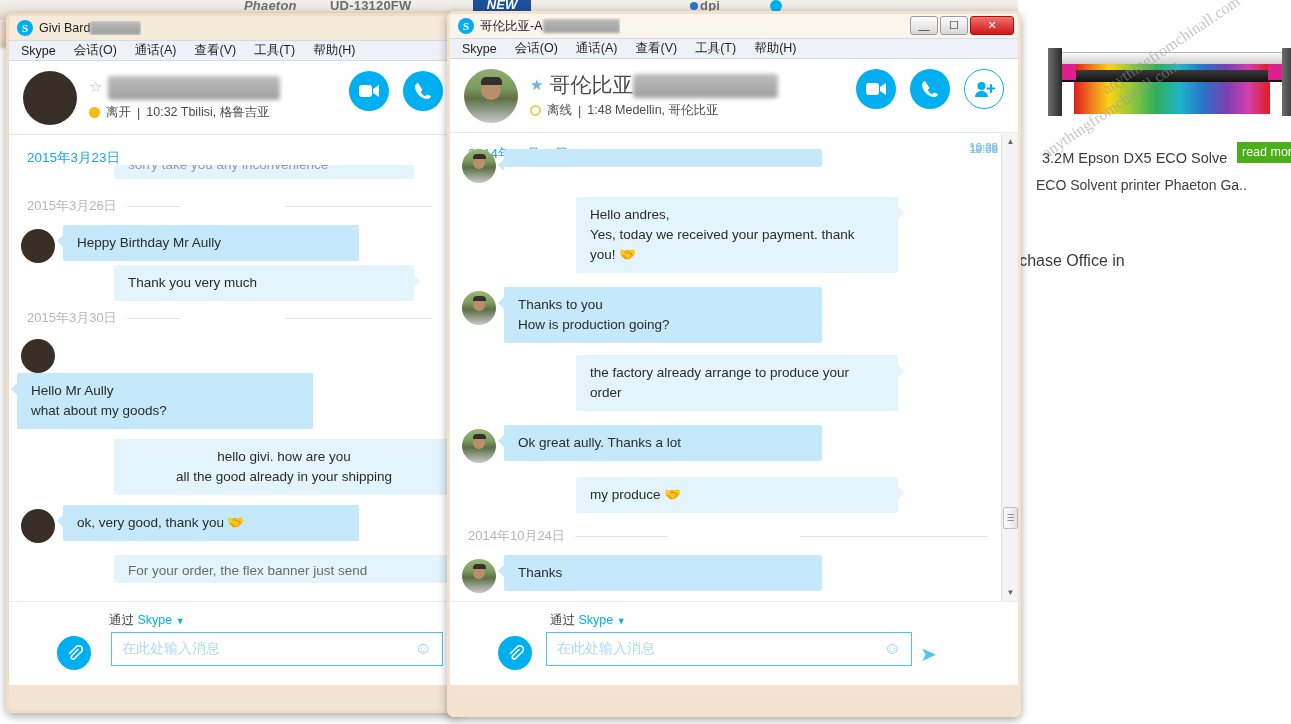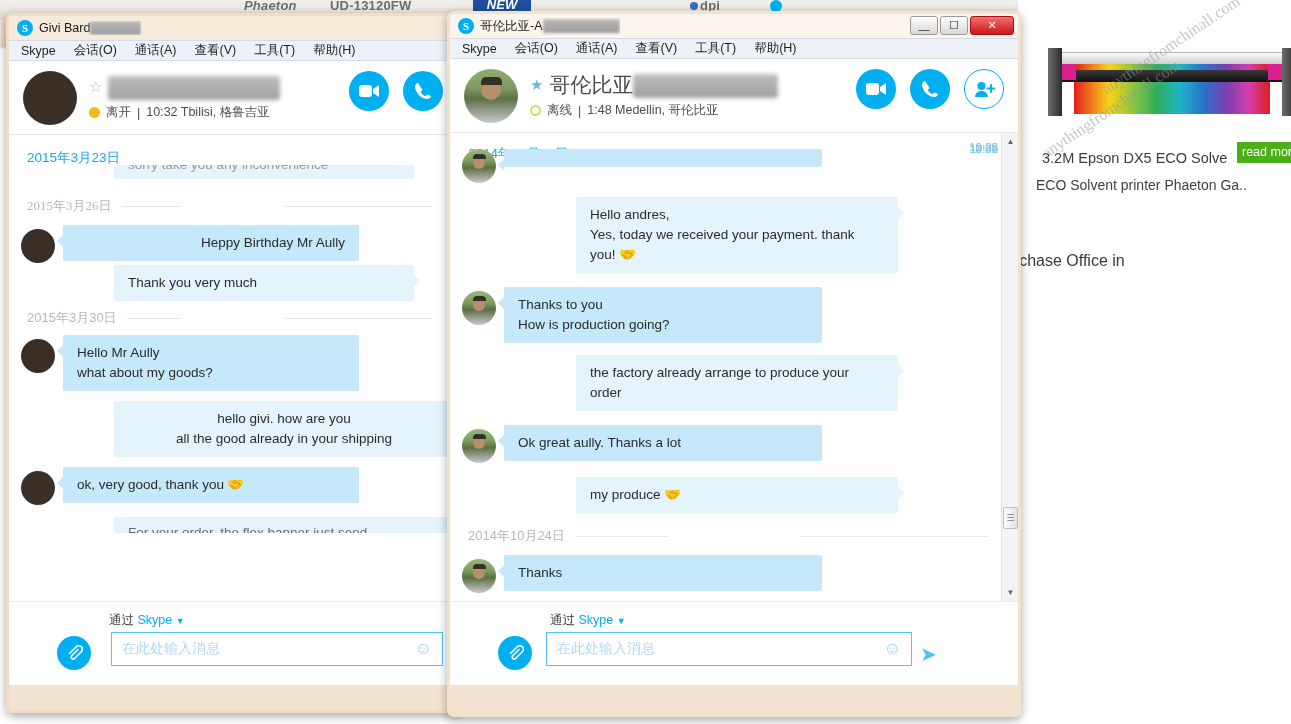--- a/index.html
+++ b/index.html
@@ -427,46 +427,46 @@
     <div class="date-sep blue" style="margin-top:14px;">
       <span>2015年3月23日</span>
     </div>
 
     <div class="bubble-wrap out" style="margin-top:-8px;">
       <div class="bubble out" style="margin-left:105px;width:300px;height:14px;overflow:hidden;padding-top:0;">
         <div style="margin-top:-10px;color:#9a9a9a;filter:blur(.7px)">sorry take you any inconvenience</div>
       </div>
     </div>
 
-    <div class="date-sep grey" style="margin-top:18px;font-family:Liberation Serif, serif;">
+    <div class="date-sep grey" style="margin-top:18px;">
       <span class="dl l"></span>
       <span class="dl r"></span>
       <span>2015年3月26日</span>
     </div>
 
     <div class="bubble-wrap" style="margin-top:10px;">
       <div class="av-sm dark"></div>
-      <div class="bubble in" style="width:296px;text-align:right;">
+      <div class="bubble in" style="width:296px;">
         <div>Heppy Birthday Mr Aully</div>
       </div>
     </div>
 
     <div class="bubble-wrap out" style="">
       <div class="bubble out" style="margin-left:105px;width:300px;">
         <div>Thank you very much</div>
       </div>
     </div>
 
     <div class="date-sep grey" style="margin-top:8px;">
       <span class="dl l"></span>
       <span class="dl r"></span>
       <span>2015年3月30日</span>
     </div>
 
-    <div class="bubble-wrap" style="margin-top:8px;">
+    <div class="bubble-wrap" style="margin-top:8px;flex-direction:column;">
       <div class="av-sm dark"></div>
       <div class="bubble in" style="width:296px;">
         <div>Hello Mr Aully</div>
         <div>what about my goods?</div>
       </div>
     </div>
 
     <div class="bubble-wrap out" style="margin-top:10px;text-align:center;">
       <div class="bubble out" style="margin-left:105px;width:340px;">
         <div>hello givi. how are you</div>
@@ -475,21 +475,21 @@
     </div>
 
     <div class="bubble-wrap" style="margin-top:10px;">
       <div class="av-sm dark"></div>
       <div class="bubble in" style="width:296px;">
         <div>ok, very good, thank you 🤝</div>
       </div>
     </div>
 
     <div class="bubble-wrap out" style="margin-top:12px;">
-      <div class="bubble out" style="margin-left:105px;width:340px;height:16px;overflow:hidden;padding-top:6px;">
+      <div class="bubble out" style="margin-left:105px;width:340px;height:28px;overflow:hidden;padding-top:6px;">
         <div style="color:#6b6b6b">For your order, the flex banner just send</div>
       </div>
     </div>
   </div>
 
   <div class="compose">
     <div class="via-line">
       <span>通过</span>
       <span class="skype-word">Skype</span>
       <span class="caret">▼</span>

